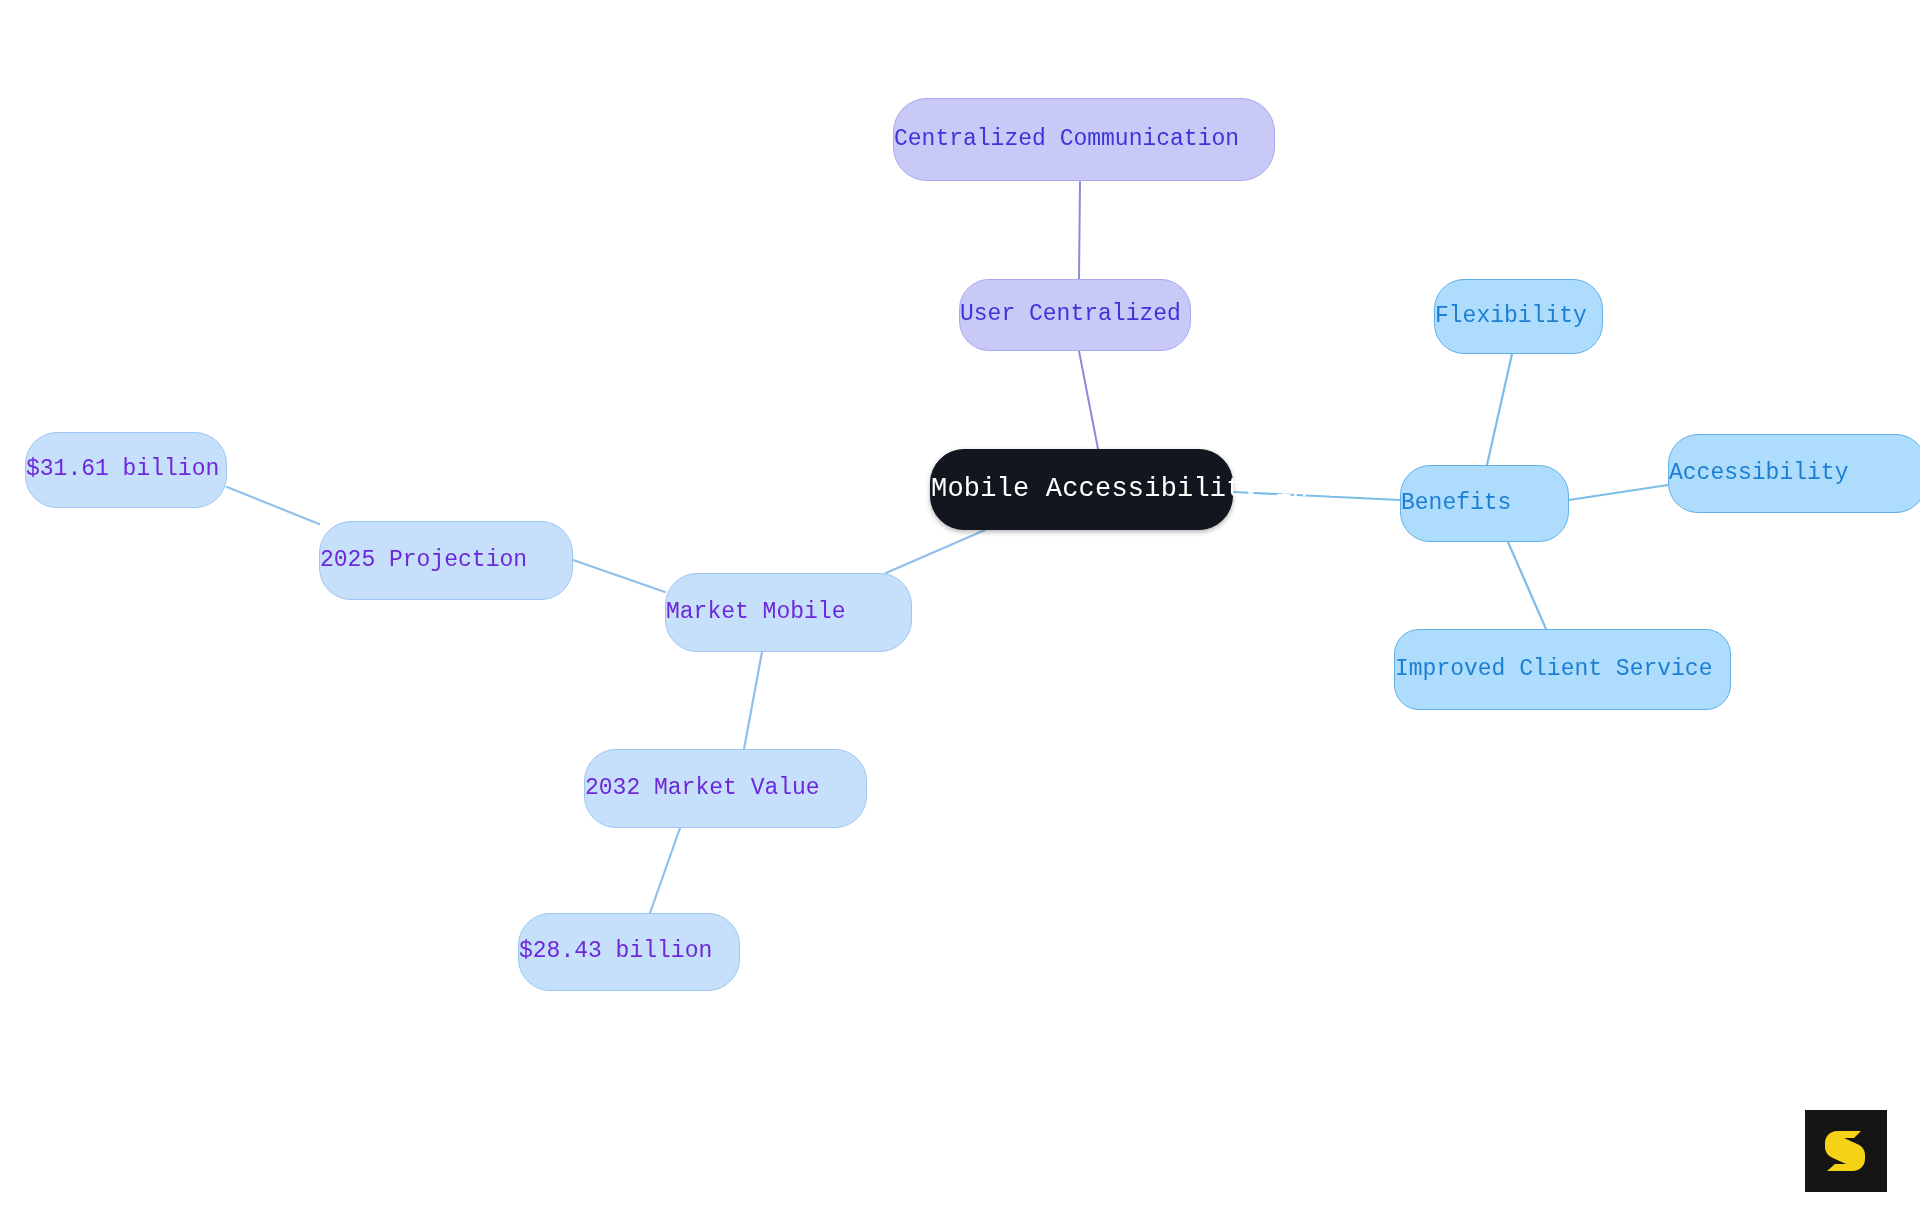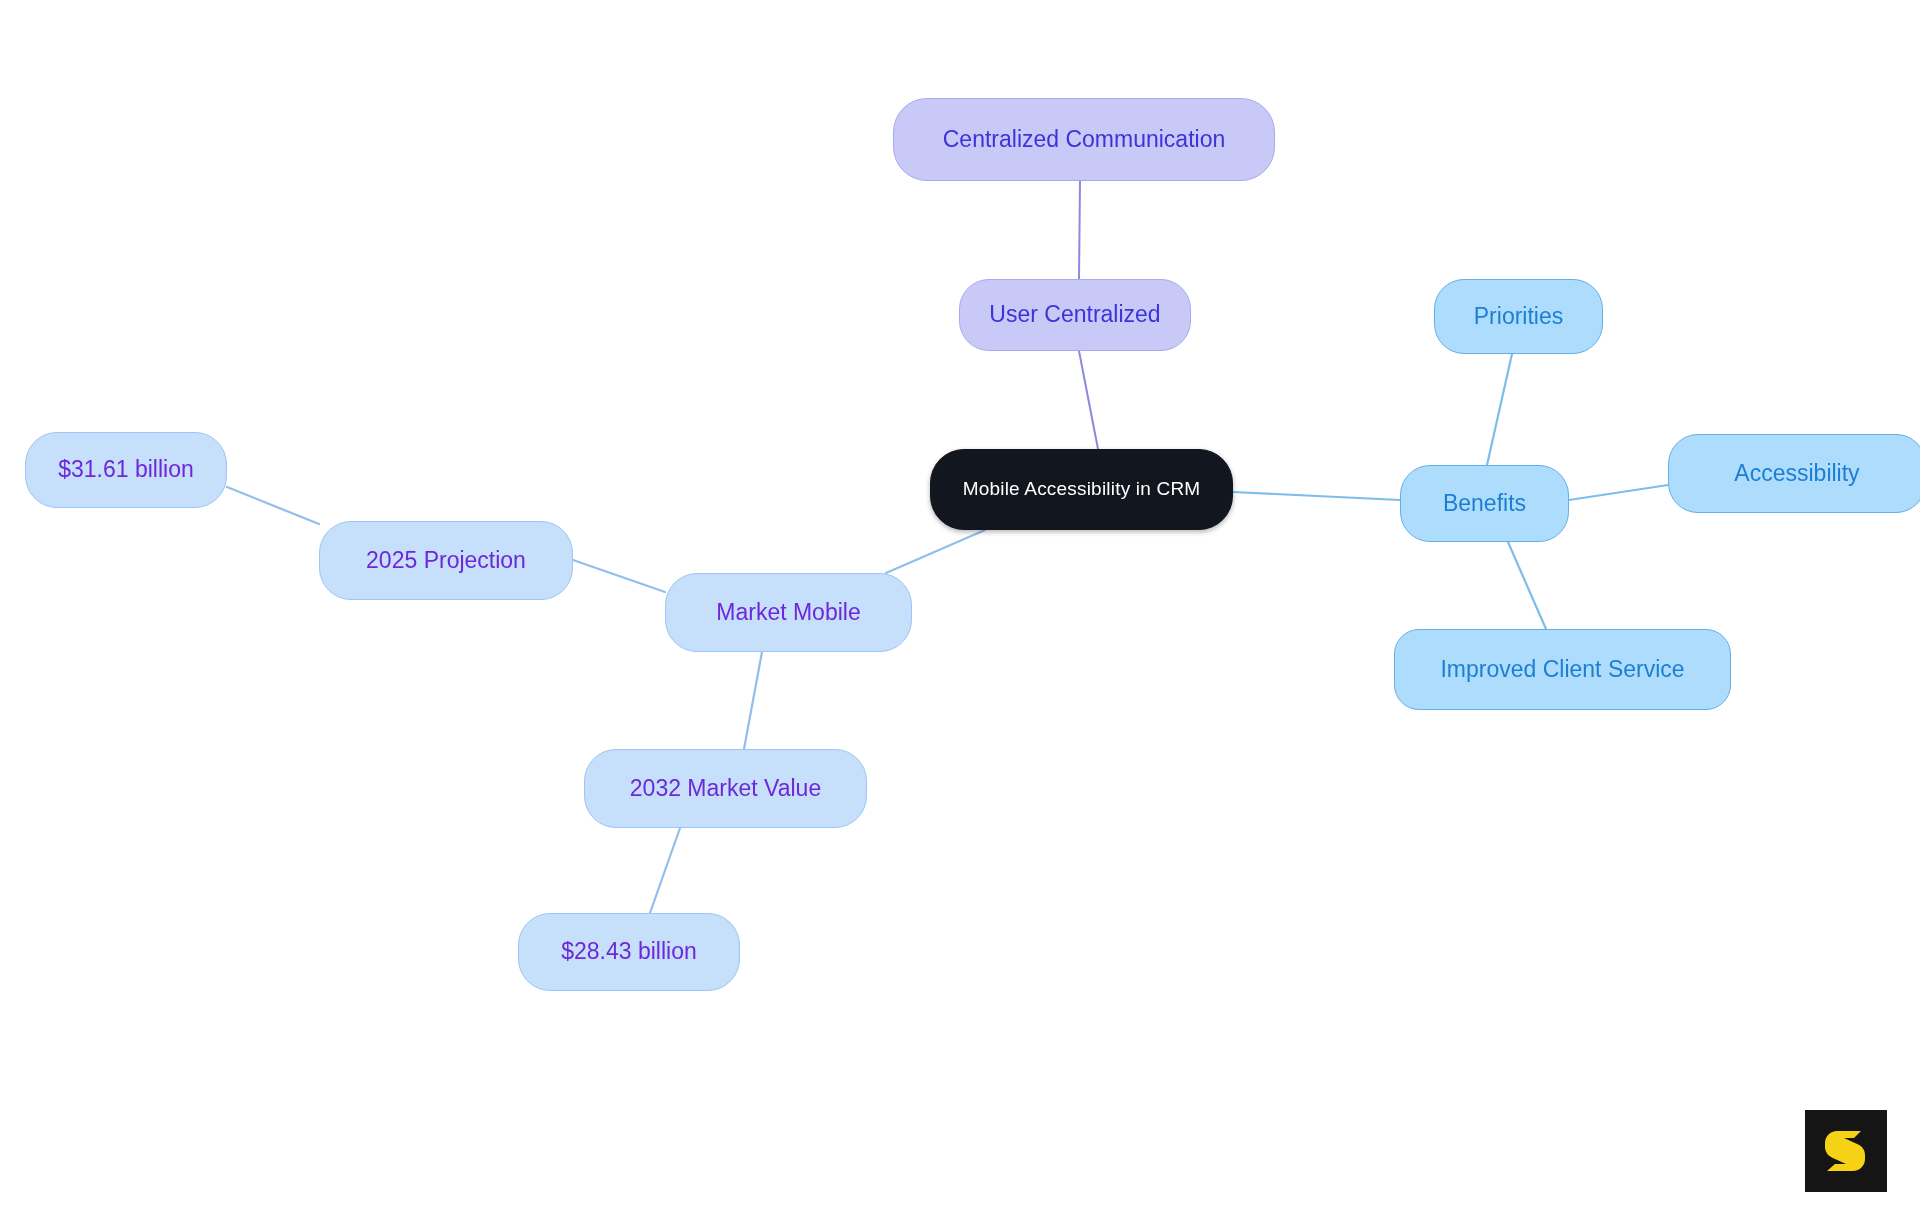--- a/index.html
+++ b/index.html
@@ -24,42 +24,42 @@
     top: 0;
     width: 1920px;
     height: 1215px;
     pointer-events: none;
   }
   .node {
     position: absolute;
     box-sizing: border-box;
     display: flex;
     align-items: center;
-    justify-content: center;
     text-align: center;
     white-space: nowrap;
     border-style: solid;
     border-width: 1px;
     z-index: 2;
+    font-family: Liberation Mono, monospace;
   }
   .node-label {
     display: block;
     line-height: 1.1;
   }
 
   
   .node.root {
     background: #12161f;
     border-color: #12161f;
     border-radius: 34px;
     box-shadow: 0 2px 5px rgba(0,0,0,0.30);
   }
   .node.root .node-label {
     color: #ffffff;
-    font-size: 19px;
+    font-size: 27px;
     letter-spacing: 0.2px;
   }
 
   
   .node.purple {
     background: #c9c9f8;
     border-color: #a9a9ef;
     border-radius: 30px;
   }
   .node.purple .node-label {
@@ -135,21 +135,21 @@
 
   <div class="node purple leaf" style="left: 893px; top: 98px; width: 382px; height: 83px;">
     <span class="node-label">Centralized Communication</span>
   </div>
 
   <div class="node blue" style="left: 1400px; top: 465px; width: 169px; height: 77px;">
     <span class="node-label">Benefits</span>
   </div>
 
   <div class="node blue" style="left: 1434px; top: 279px; width: 169px; height: 75px;">
-    <span class="node-label">Priorities</span>
+    <span class="node-label">Flexibility</span>
   </div>
 
   <div class="node blue" style="left: 1668px; top: 434px; width: 258px; height: 79px;">
     <span class="node-label">Accessibility</span>
   </div>
 
   <div class="node blue" style="left: 1394px; top: 629px; width: 337px; height: 81px; border-radius: 25px;">
     <span class="node-label">Improved Client Service</span>
   </div>
 

